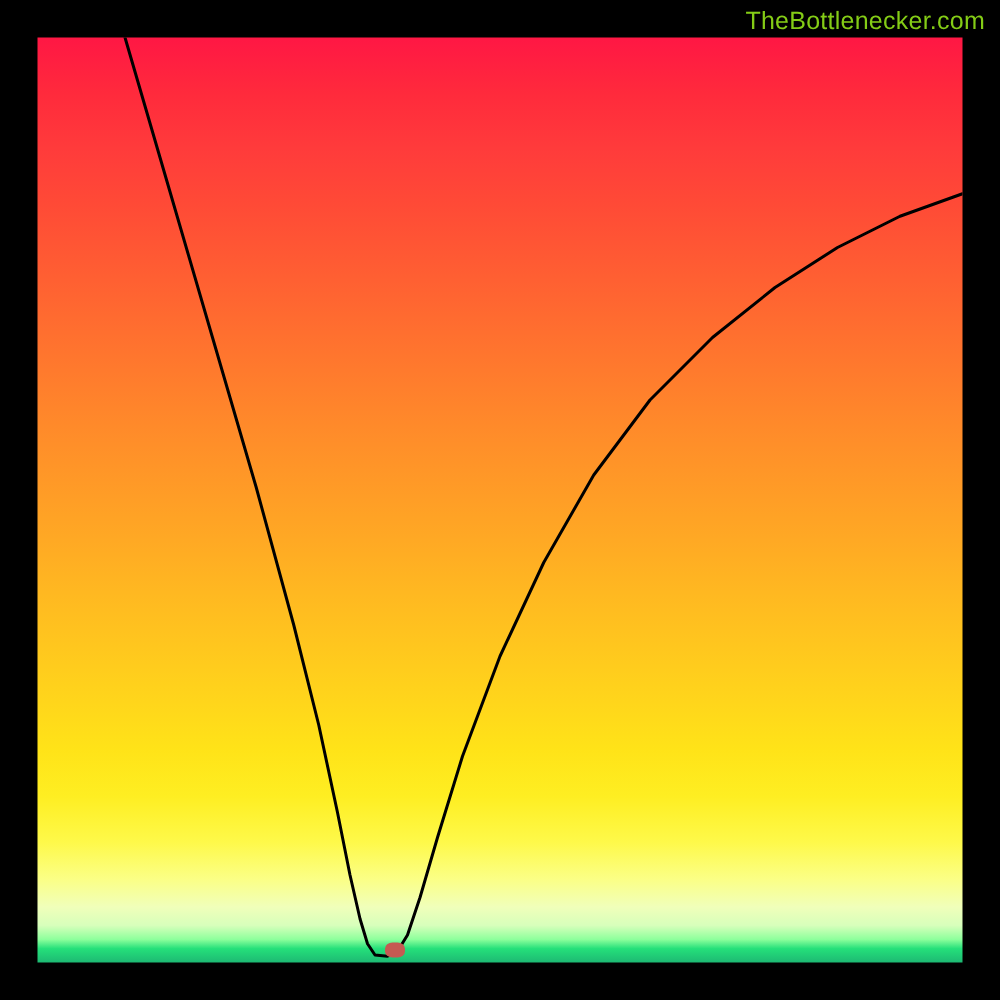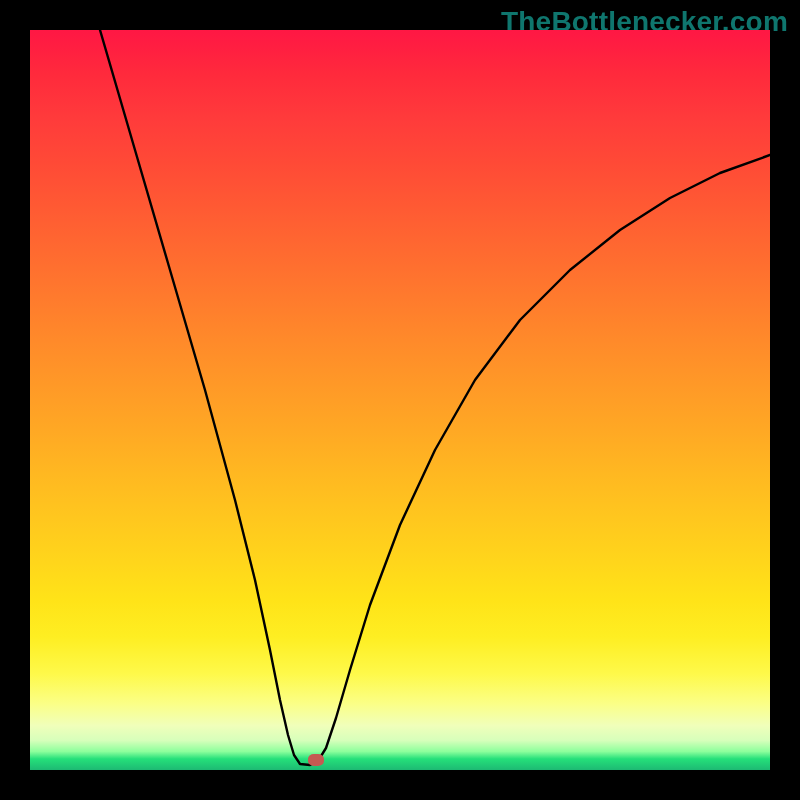--- a/index.html
+++ b/index.html
@@ -47,24 +47,24 @@
       #d7ffbb 96%,
       #8dff9c 97.5%,
       #25e07a 98.5%,
       #1db973 100%
     );
   }
   .watermark {
     position: absolute;
     top: 6px;
     right: 12px;
-    color: #0f766e;
-    font-size: 28px;
+    color: #84cc16;
+    font-size: 20px;
     letter-spacing: 0.2px;
-    font-weight: 700;
+    font-weight: 400;
   }
   .curve {
     position: absolute;
     left: 30px;
     top: 30px;
     width: 740px;
     height: 740px;
     pointer-events: none;
   }
   .marker {

